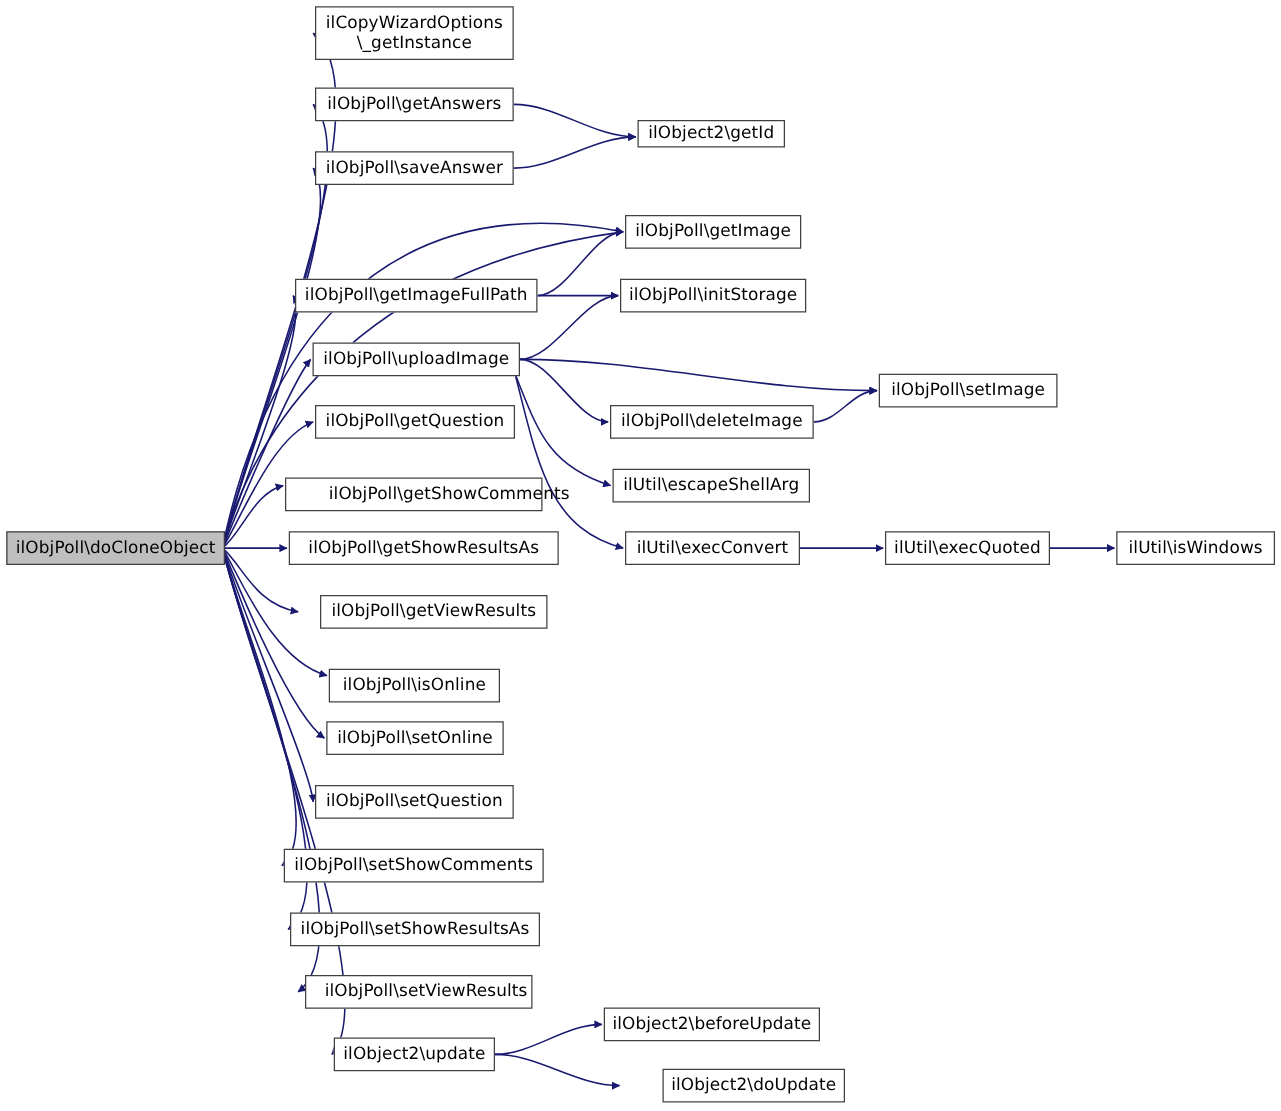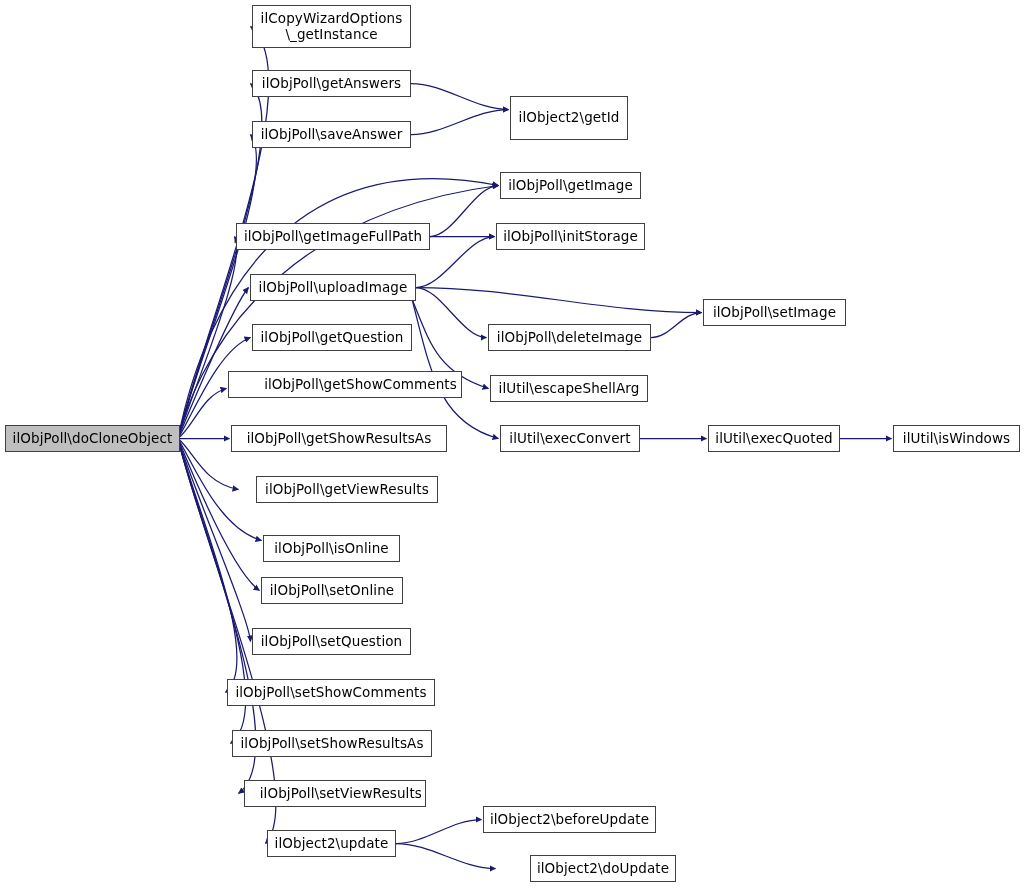--- a/index.html
+++ b/index.html
@@ -102,31 +102,31 @@
     </svg>
   <div id="node-layer">
       <div class="node current" style="left: 5px; top: 425px; width: 175px; height: 27px; justify-content: center;"><span class="node-label">ilObjPoll\doCloneObject</span></div>
       <div class="node" style="left: 252px; top: 5px; width: 159px; height: 43px;"><span class="node-label">ilCopyWizardOptions
 \_getInstance</span></div>
       <div class="node" style="left: 252px; top: 70px; width: 159px; height: 27px;"><span class="node-label">ilObjPoll\getAnswers</span></div>
       <div class="node" style="left: 252px; top: 121px; width: 159px; height: 27px;"><span class="node-label">ilObjPoll\saveAnswer</span></div>
       <div class="node" style="left: 236px; top: 223px; width: 194px; height: 27px;"><span class="node-label">ilObjPoll\getImageFullPath</span></div>
       <div class="node" style="left: 250px; top: 274px; width: 166px; height: 27px;"><span class="node-label">ilObjPoll\uploadImage</span></div>
       <div class="node" style="left: 252px; top: 324px; width: 160px; height: 27px;"><span class="node-label">ilObjPoll\getQuestion</span></div>
-      <div class="node" style="left: 228px; top: 371px; width: 234px; height: 27px; padding-left: 31px;"><span class="node-label">ilObjPoll\getShowComments</span></div>
+      <div class="node" style="left: 228px; top: 382px; width: 206px; height: 27px; padding-left: 31px;"><span class="node-label">ilObjPoll\getShowComments</span></div>
       <div class="node" style="left: 231px; top: 425px; width: 216px; height: 27px;"><span class="node-label">ilObjPoll\getShowResultsAs</span></div>
       <div class="node" style="left: 240px; top: 476px; width: 182px; height: 27px; margin-left: 16px;"><span class="node-label">ilObjPoll\getViewResults</span></div>
       <div class="node" style="left: 263px; top: 535px; width: 137px; height: 27px;"><span class="node-label">ilObjPoll\isOnline</span></div>
       <div class="node" style="left: 261px; top: 577px; width: 142px; height: 27px;"><span class="node-label">ilObjPoll\setOnline</span></div>
       <div class="node" style="left: 252px; top: 628px; width: 159px; height: 27px;"><span class="node-label">ilObjPoll\setQuestion</span></div>
       <div class="node" style="left: 227px; top: 679px; width: 208px; height: 27px;"><span class="node-label">ilObjPoll\setShowComments</span></div>
       <div class="node" style="left: 232px; top: 730px; width: 200px; height: 27px;"><span class="node-label">ilObjPoll\setShowResultsAs</span></div>
       <div class="node" style="left: 244px; top: 780px; width: 182px; height: 27px; text-align: right;"><span class="node-label">ilObjPoll\setViewResults</span></div>
       <div class="node" style="left: 267px; top: 830px; width: 129px; height: 27px;"><span class="node-label">ilObject2\update</span></div>
-      <div class="node" style="left: 510px; top: 96px; width: 118px; height: 44px;"><span class="node-label">ilObject2\getId</span></div>
+      <div class="node" style="left: 510px; top: 96px; width: 118px; height: 22px;"><span class="node-label">ilObject2\getId</span></div>
       <div class="node" style="left: 500px; top: 172px; width: 141px; height: 27px;"><span class="node-label">ilObjPoll\getImage</span></div>
       <div class="node" style="left: 496px; top: 223px; width: 149px; height: 27px;"><span class="node-label">ilObjPoll\initStorage</span></div>
       <div class="node" style="left: 488px; top: 324px; width: 163px; height: 27px;"><span class="node-label">ilObjPoll\deleteImage</span></div>
       <div class="node" style="left: 490px; top: 375px; width: 158px; height: 27px;"><span class="node-label">ilUtil\escapeShellArg</span></div>
       <div class="node" style="left: 703px; top: 299px; width: 143px; height: 27px;"><span class="node-label">ilObjPoll\setImage</span></div>
       <div class="node" style="left: 500px; top: 425px; width: 140px; height: 27px;"><span class="node-label">ilUtil\execConvert</span></div>
       <div class="node" style="left: 708px; top: 425px; width: 132px; height: 27px;"><span class="node-label">ilUtil\execQuoted</span></div>
       <div class="node" style="left: 893px; top: 425px; width: 127px; height: 27px;"><span class="node-label">ilUtil\isWindows</span></div>
       <div class="node" style="left: 483px; top: 806px; width: 173px; height: 27px;"><span class="node-label">ilObject2\beforeUpdate</span></div>
       <div class="node" style="left: 497px; top: 855px; width: 146px; height: 27px; margin-left: 33px;"><span class="node-label">ilObject2\doUpdate</span></div>

